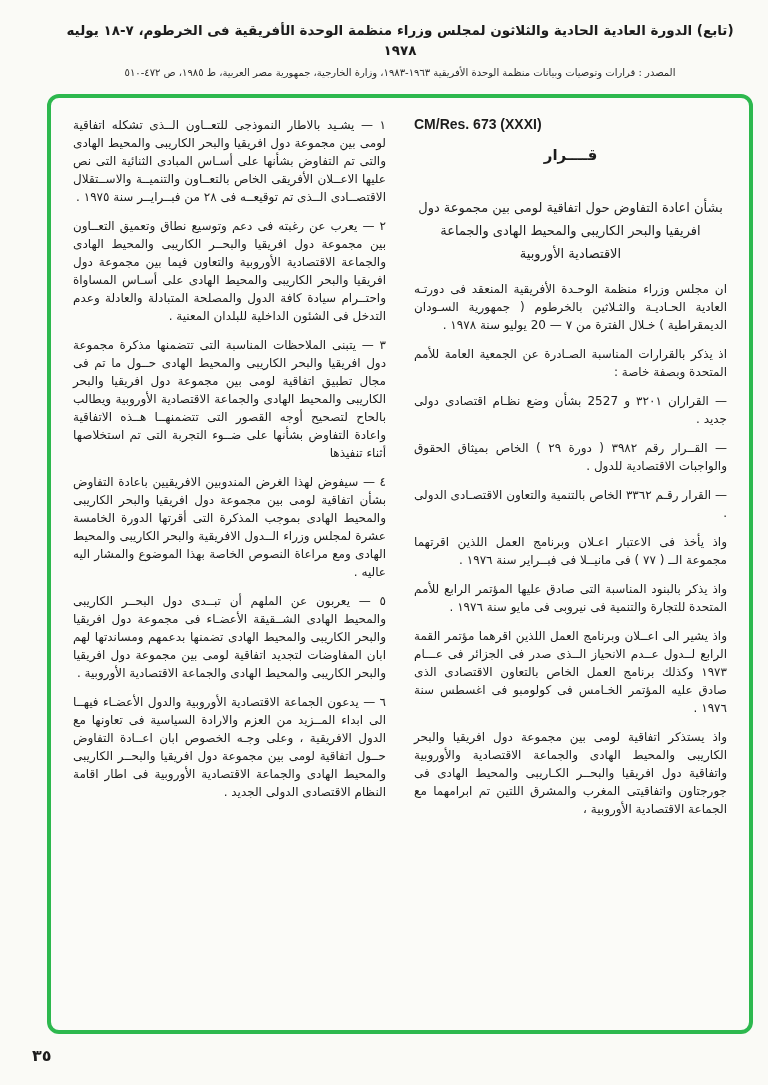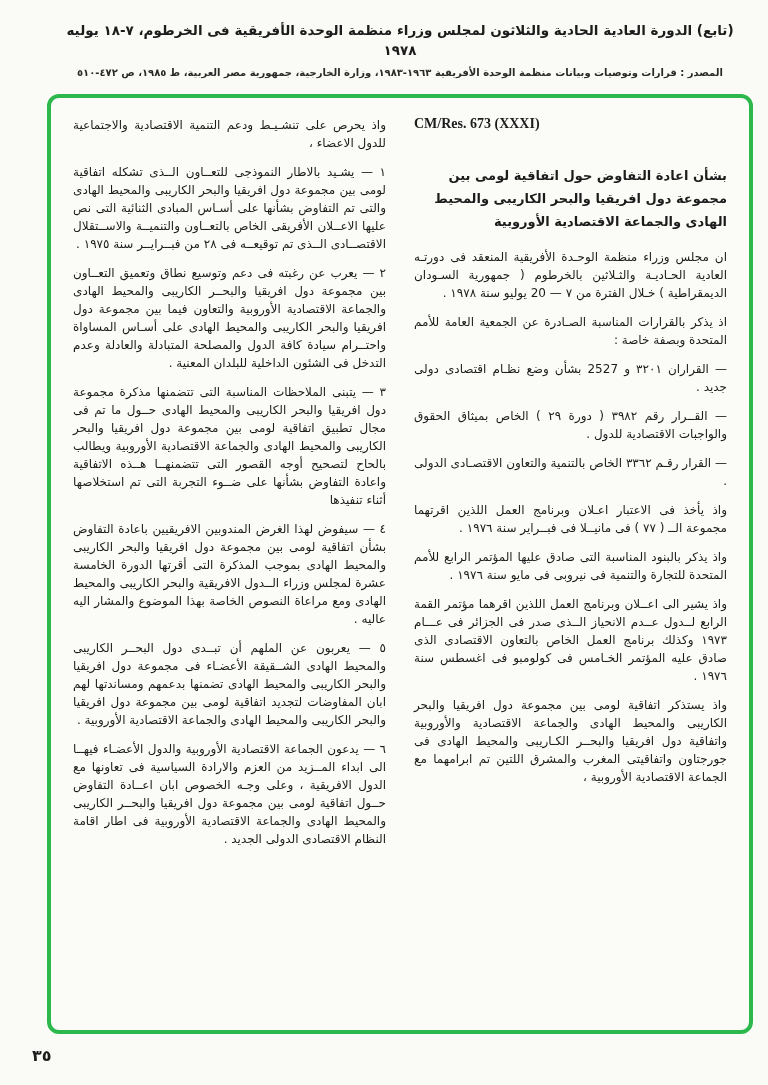--- a/index.html
+++ b/index.html
@@ -19,21 +19,21 @@
   
   .header { text-align: center; padding: 0 20px; }
   .header-line1 {
     font-size: 13.5px;
     font-weight: bold;
     letter-spacing: 0.2px;
     line-height: 1.5;
   }
   .header-line2 {
     font-size: 10px;
-    font-weight: bold;
+    font-weight: normal;
     color: #2a2a2a;
     margin-top: 5px;
     line-height: 1.4;
     text-align: center;
   }
   
   .frame {
     width: 706px;
     margin: 14px auto 0 auto;
     border: 4px solid #2db84e;
@@ -47,33 +47,33 @@
     gap: 28px;
     direction: rtl;
   }
   .col { flex: 1 1 0; min-width: 0; }
   
   .ref {
     direction: ltr;
     text-align: left;
     font-weight: bold;
     font-size: 14px;
-    font-family: Liberation Serif, serif;
+    font-family: Liberation Sans, sans-serif;
     margin-bottom: 14px;
   }
   .res-title {
     text-align: center;
     font-weight: bold;
     font-size: 15px;
     letter-spacing: 1px;
     margin-bottom: 14px;
   }
   .res-subject {
-    text-align: right;
-    font-weight: bold;
+    text-align: center;
+    font-weight: normal;
     font-size: 13px;
     line-height: 1.8;
     margin-bottom: 14px;
     margin-top: 32px;
   }
   
   .para {
     font-size: 12px;
     line-height: 1.5;
     text-align: justify;
@@ -97,34 +97,34 @@
   <div class="header">
     <div class="header-line1">(تابع) الدورة العادية الحادية والثلاثون لمجلس وزراء منظمة الوحدة الأفريقية فى الخرطوم، ٧-١٨ يوليه ١٩٧٨</div>
     <div class="header-line2">المصدر : قرارات وتوصيات وبيانات منظمة الوحدة الأفريقية ١٩٦٣-١٩٨٣، وزارة الخارجية، جمهورية مصر العربية، ط ١٩٨٥، ص ٤٧٢-٥١٠</div>
   </div>
 
   <div class="frame">
     <div class="cols">
 
       <div class="col">
         <div class="ref">CM/Res. 673 (XXXI)</div>
+        <div class="res-title">قــــرار</div>
         <div class="res-subject">بشأن اعادة التفاوض حول اتفاقية لومى بين مجموعة دول افريقيا والبحر الكاريبى والمحيط الهادى والجماعة الاقتصادية الأوروبية</div>
         <p class="para">ان مجلس وزراء منظمة الوحـدة الأفريقية المنعقد فى دورتـه العادية الحـاديـة والثـلاثين بالخرطوم ( جمهورية السـودان الديمقراطية ) خـلال الفترة من ٧ — 20 يوليو سنة ١٩٧٨ .</p>
         <p class="para">اذ يذكر بالقرارات المناسبة الصـادرة عن الجمعية العامة للأمم المتحدة وبصفة خاصة :</p>
         <p class="para">— القراران ٣٢٠١ و 2527 بشأن وضع نظـام اقتصادى دولى جديد .</p>
         <p class="para">— القــرار رقم ٣٩٨٢ ( دورة ٢٩ ) الخاص بميثاق الحقوق والواجبات الاقتصادية للدول .</p>
         <p class="para">— القرار رقـم ٣٣٦٢ الخاص بالتنمية والتعاون الاقتصـادى الدولى .</p>
         <p class="para">واذ يأخذ فى الاعتبار اعـلان وبرنامج العمل اللذين اقرتهما مجموعة الــ ( ٧٧ ) فى مانيــلا فى فبــراير سنة ١٩٧٦ .</p>
         <p class="para">واذ يذكر بالبنود المناسبة التى صادق عليها المؤتمر الرابع للأمم المتحدة للتجارة والتنمية فى نيروبى فى مايو سنة ١٩٧٦ .</p>
         <p class="para">واذ يشير الى اعــلان وبرنامج العمل اللذين اقرهما مؤتمر القمة الرابع لــدول عــدم الانحياز الــذى صدر فى الجزائر فى عـــام ١٩٧٣ وكذلك برنامج العمل الخاص بالتعاون الاقتصادى الذى صادق عليه المؤتمر الخـامس فى كولومبو فى اغسطس سنة ١٩٧٦ .</p>
         <p class="para">واذ يستذكر اتفاقية لومى بين مجموعة دول افريقيا والبحر الكاريبى والمحيط الهادى والجماعة الاقتصادية والأوروبية واتفاقية دول افريقيا والبحــر الكـاريبى والمحيط الهادى فى جورجتاون واتفاقيتى المغرب والمشرق اللتين تم ابرامهما مع الجماعة الاقتصادية الأوروبية ،</p>
       </div>
 
       <div class="col">
-        <p class="para">واذ يحرص على تنشـيـط ودعم التنمية الاقتصادية والاجتماعية للدول الاعضاء ،</p>
         <p class="para">١ — يشـيد بالاطار النموذجى للتعــاون الــذى تشكله اتفاقية لومى بين مجموعة دول افريقيا والبحر الكاريبى والمحيط الهادى والتى تم التفاوض بشأنها على أسـاس المبادى الثنائية التى نص عليها الاعــلان الأفريقى الخاص بالتعــاون والتنميــة والاســتقلال الاقتصــادى الــذى تم توقيعــه فى ٢٨ من فبــرايــر سنة ١٩٧٥ .</p>
         <p class="para">٢ — يعرب عن رغبته فى دعم وتوسيع نطاق وتعميق التعــاون بين مجموعة دول افريقيا والبحــر الكاريبى والمحيط الهادى والجماعة الاقتصادية الأوروبية والتعاون فيما بين مجموعة دول افريقيا والبحر الكاريبى والمحيط الهادى على أسـاس المساواة واحتــرام سيادة كافة الدول والمصلحة المتبادلة والعادلة وعدم التدخل فى الشئون الداخلية للبلدان المعنية .</p>
         <p class="para">٣ — يتبنى الملاحظات المناسبة التى تتضمنها مذكرة مجموعة دول افريقيا والبحر الكاريبى والمحيط الهادى حــول ما تم فى مجال تطبيق اتفاقية لومى بين مجموعة دول افريقيا والبحر الكاريبى والمحيط الهادى والجماعة الاقتصادية الأوروبية ويطالب بالحاح لتصحيح أوجه القصور التى تتضمنهــا هــذه الاتفاقية واعادة التفاوض بشأنها على ضــوء التجربة التى تم استخلاصها أثناء تنفيذها</p>
         <p class="para">٤ — سيفوض لهذا الغرض المندوبين الافريقيين باعادة التفاوض بشأن اتفاقية لومى بين مجموعة دول افريقيا والبحر الكاريبى والمحيط الهادى بموجب المذكرة التى أقرتها الدورة الخامسة عشرة لمجلس وزراء الــدول الافريقية والبحر الكاريبى والمحيط الهادى ومع مراعاة النصوص الخاصة بهذا الموضوع والمشار اليه عاليه .</p>
         <p class="para">٥ — يعربون عن الملهم أن تبــدى دول البحــر الكاريبى والمحيط الهادى الشــقيقة الأعضـاء فى مجموعة دول افريقيا والبحر الكاريبى والمحيط الهادى تضمنها بدعمهم ومساندتها لهم ابان المفاوضات لتجديد اتفاقية لومى بين مجموعة دول افريقيا والبحر الكاريبى والمحيط الهادى والجماعة الاقتصادية الأوروبية .</p>
         <p class="para">٦ — يدعون الجماعة الاقتصادية الأوروبية والدول الأعضـاء فيهــا الى ابداء المــزيد من العزم والارادة السياسية فى تعاونها مع الدول الافريقية ، وعلى وجـه الخصوص ابان اعــادة التفاوض حــول اتفاقية لومى بين مجموعة دول افريقيا والبحــر الكاريبى والمحيط الهادى والجماعة الاقتصادية الأوروبية فى اطار اقامة النظام الاقتصادى الدولى الجديد .</p>
       </div>
 
     </div>
   </div>

